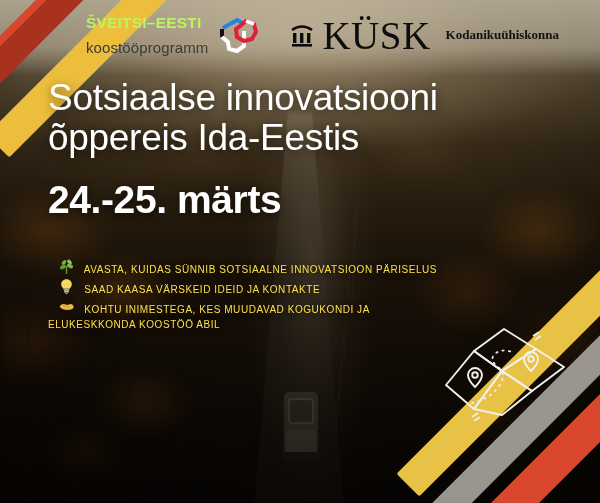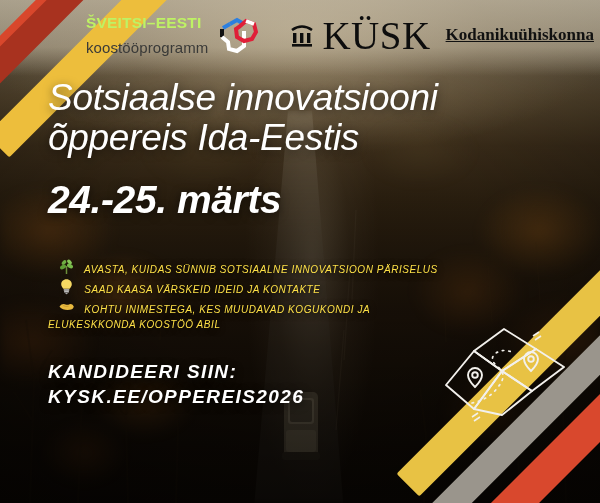--- a/index.html
+++ b/index.html
@@ -156,36 +156,34 @@
     font-family: "Liberation Serif", serif;
     font-size: 39px;
     font-weight: normal;
     color: #0d0d0d;
     letter-spacing: 0.5px;
     line-height: 1;
     white-space: nowrap;
   }
   .kusk-sub {
     font-family: "Liberation Serif", serif;
-    font-size: 17px;
+    font-size: 13px;
     font-weight: bold;
     color: #111;
     line-height: 1.18;
     white-space: nowrap;
     margin-left: 8px;
-    text-decoration: underline;
   }
 
   
   .content {
     position: absolute;
     left: 48px;
     top: 78px;
     width: 510px;
-    font-style: italic;
   }
   .headline {
     color: #ffffff;
     font-size: 37px;
     font-weight: 300;
     line-height: 1.08;
     letter-spacing: -0.3px;
     text-shadow: 0 2px 10px rgba(0,0,0,0.55);
     margin: 0;
   }
@@ -391,24 +389,20 @@
           <svg width="17" height="17" viewBox="0 0 17 17">
             <path d="M1.5 8.5 Q4 5.2 7.5 6.4 Q9.5 7.2 11.5 6.2 Q14.5 5 15.8 8.4 Q15 11.6 11.6 11.8 Q8 12.2 5 11.2 Q2.4 10.4 1.5 8.5 Z" fill="#e8b93f"></path>
             <path d="M5.2 7.6 Q7.8 9 10.6 8.2" stroke="#c99a2c" stroke-width="0.9" fill="none"></path>
           </svg>
         </span>
         <span>KOHTU INIMESTEGA, KES MUUDAVAD KOGUKONDI JA ELUKESKKONDA KOOSTÖÖ ABIL</span>
       </p>
 
     </div>
 
-    <div class="cta">
-      <div>KANDIDEERI SIIN:</div>
-      <div>KYSK.EE/OPPEREIS2026</div>
-    </div>
 
   </div>
 
   <svg class="map-deco" viewBox="0 0 142 108">
     <g fill="none" stroke="#f2f0ec" stroke-width="1.9" stroke-linejoin="round">
 
       <path d="M10 62 L38 28 L66 48 L38 86 Z"></path>
 
       <path d="M38 28 L68 6 L100 26 L66 48 Z"></path>
 

